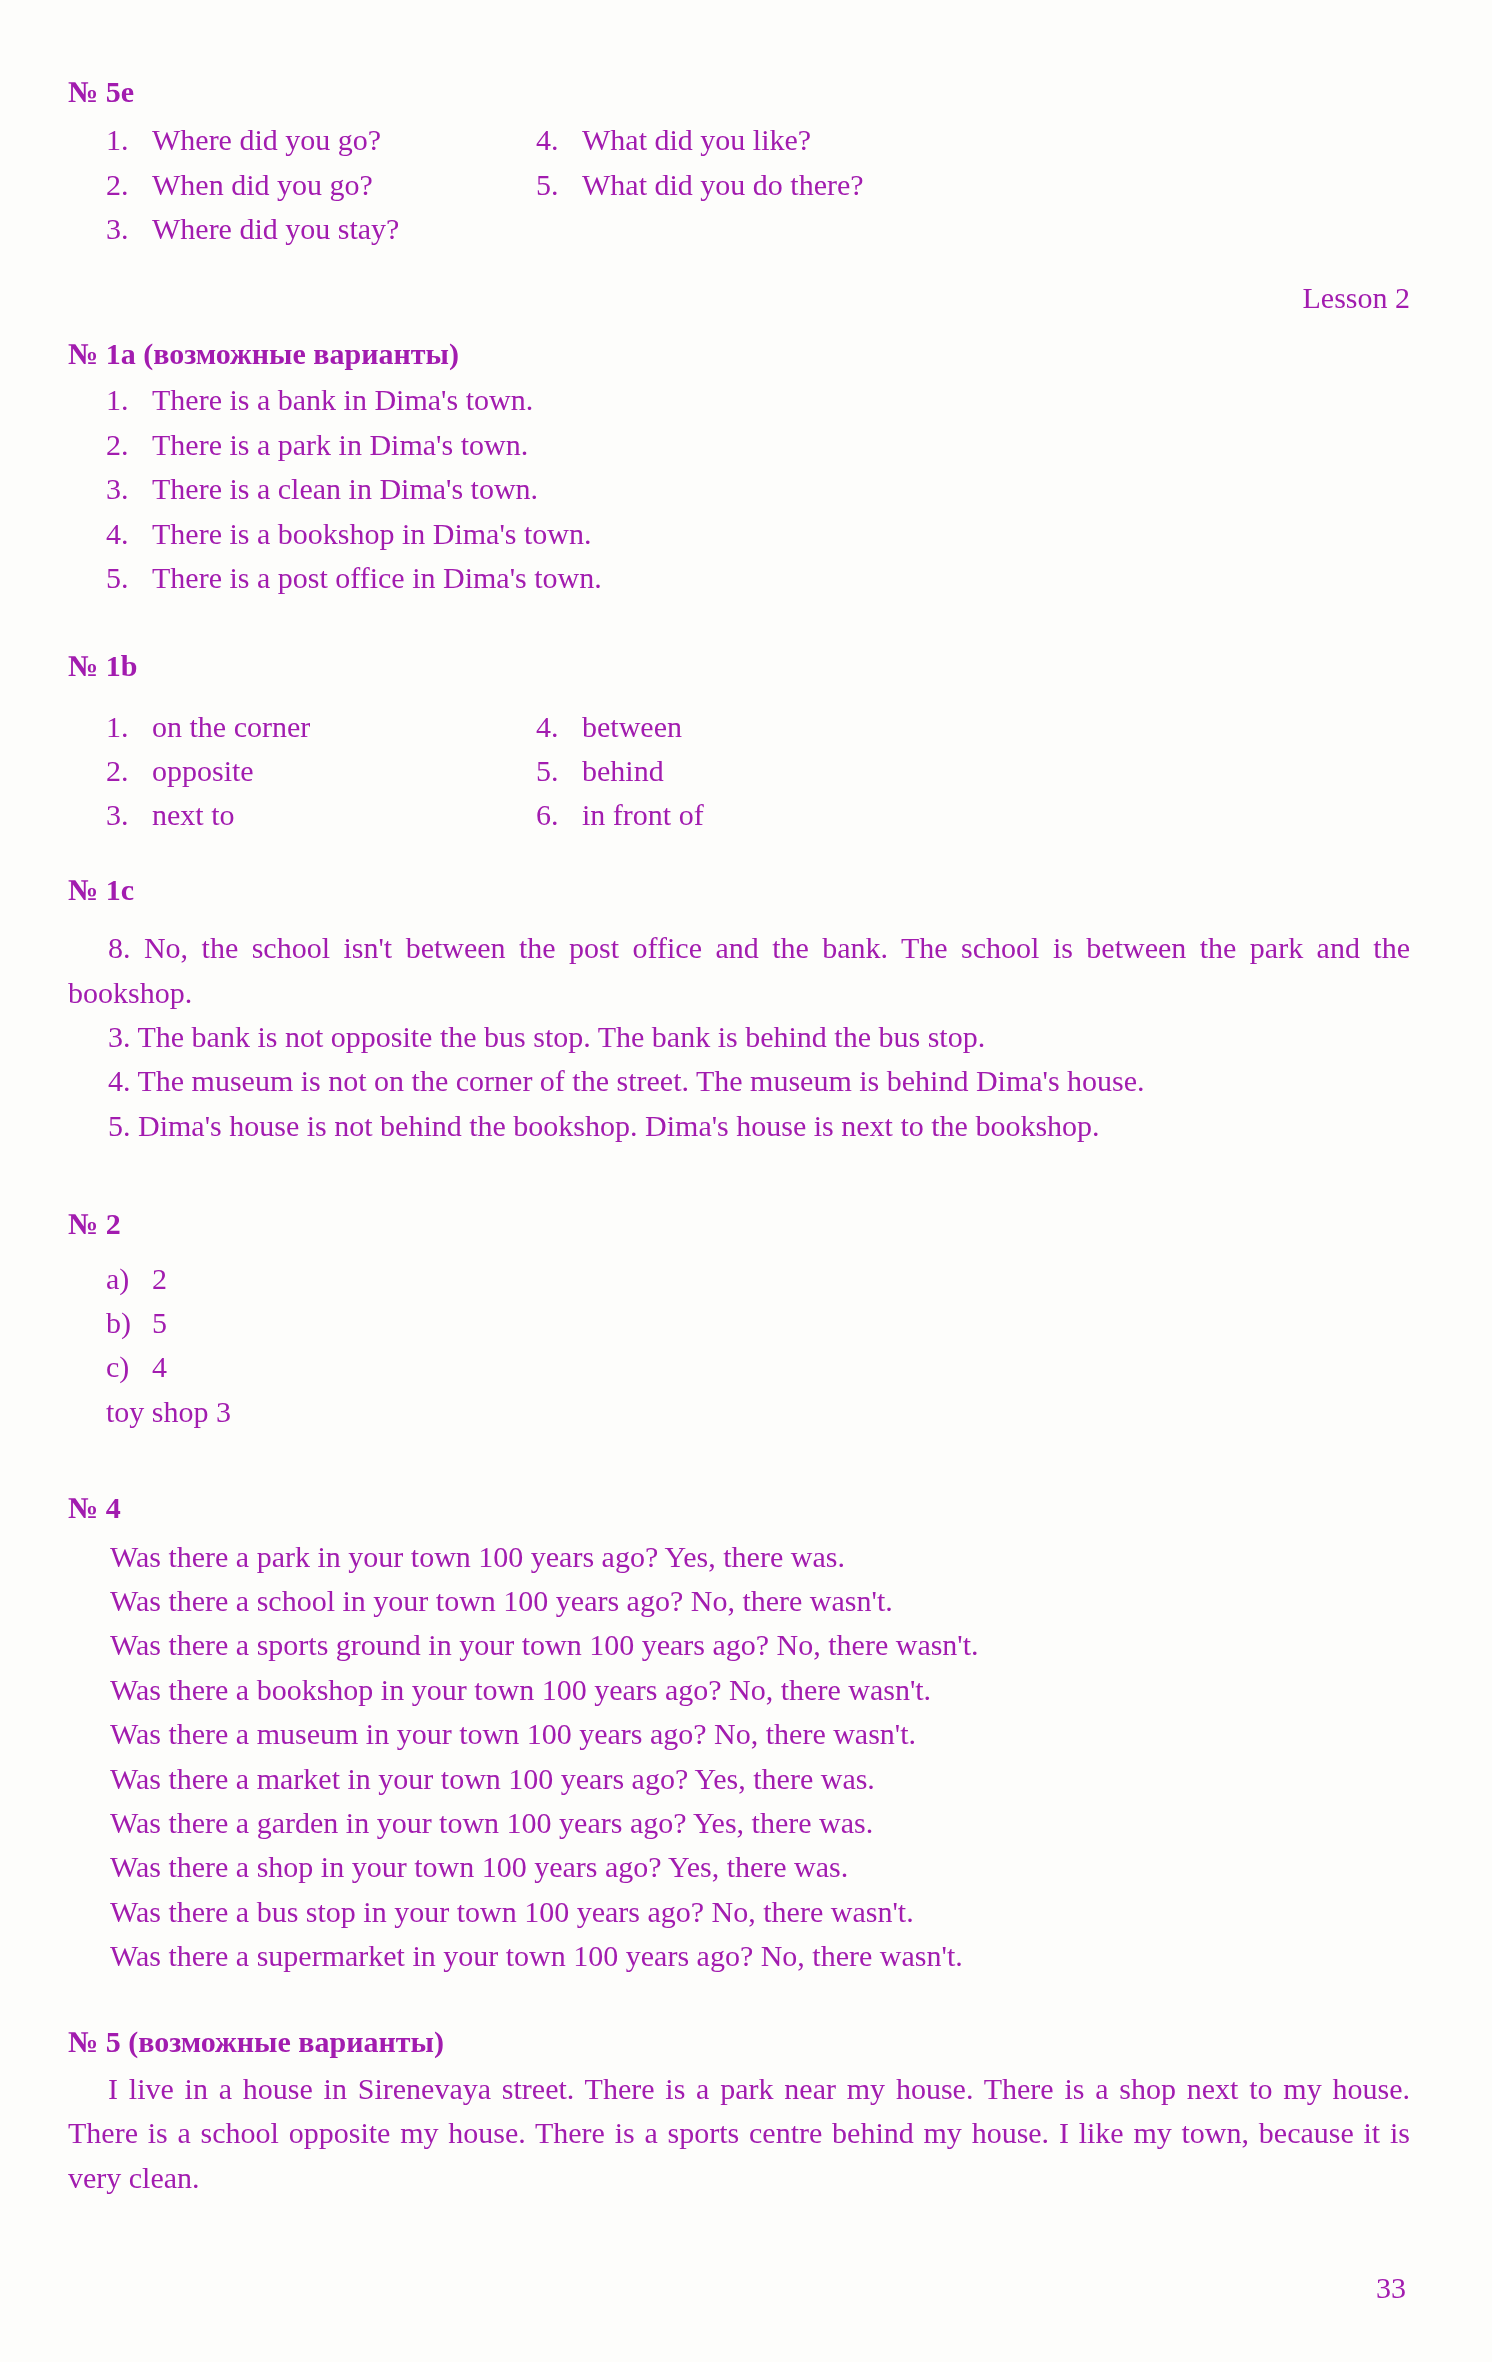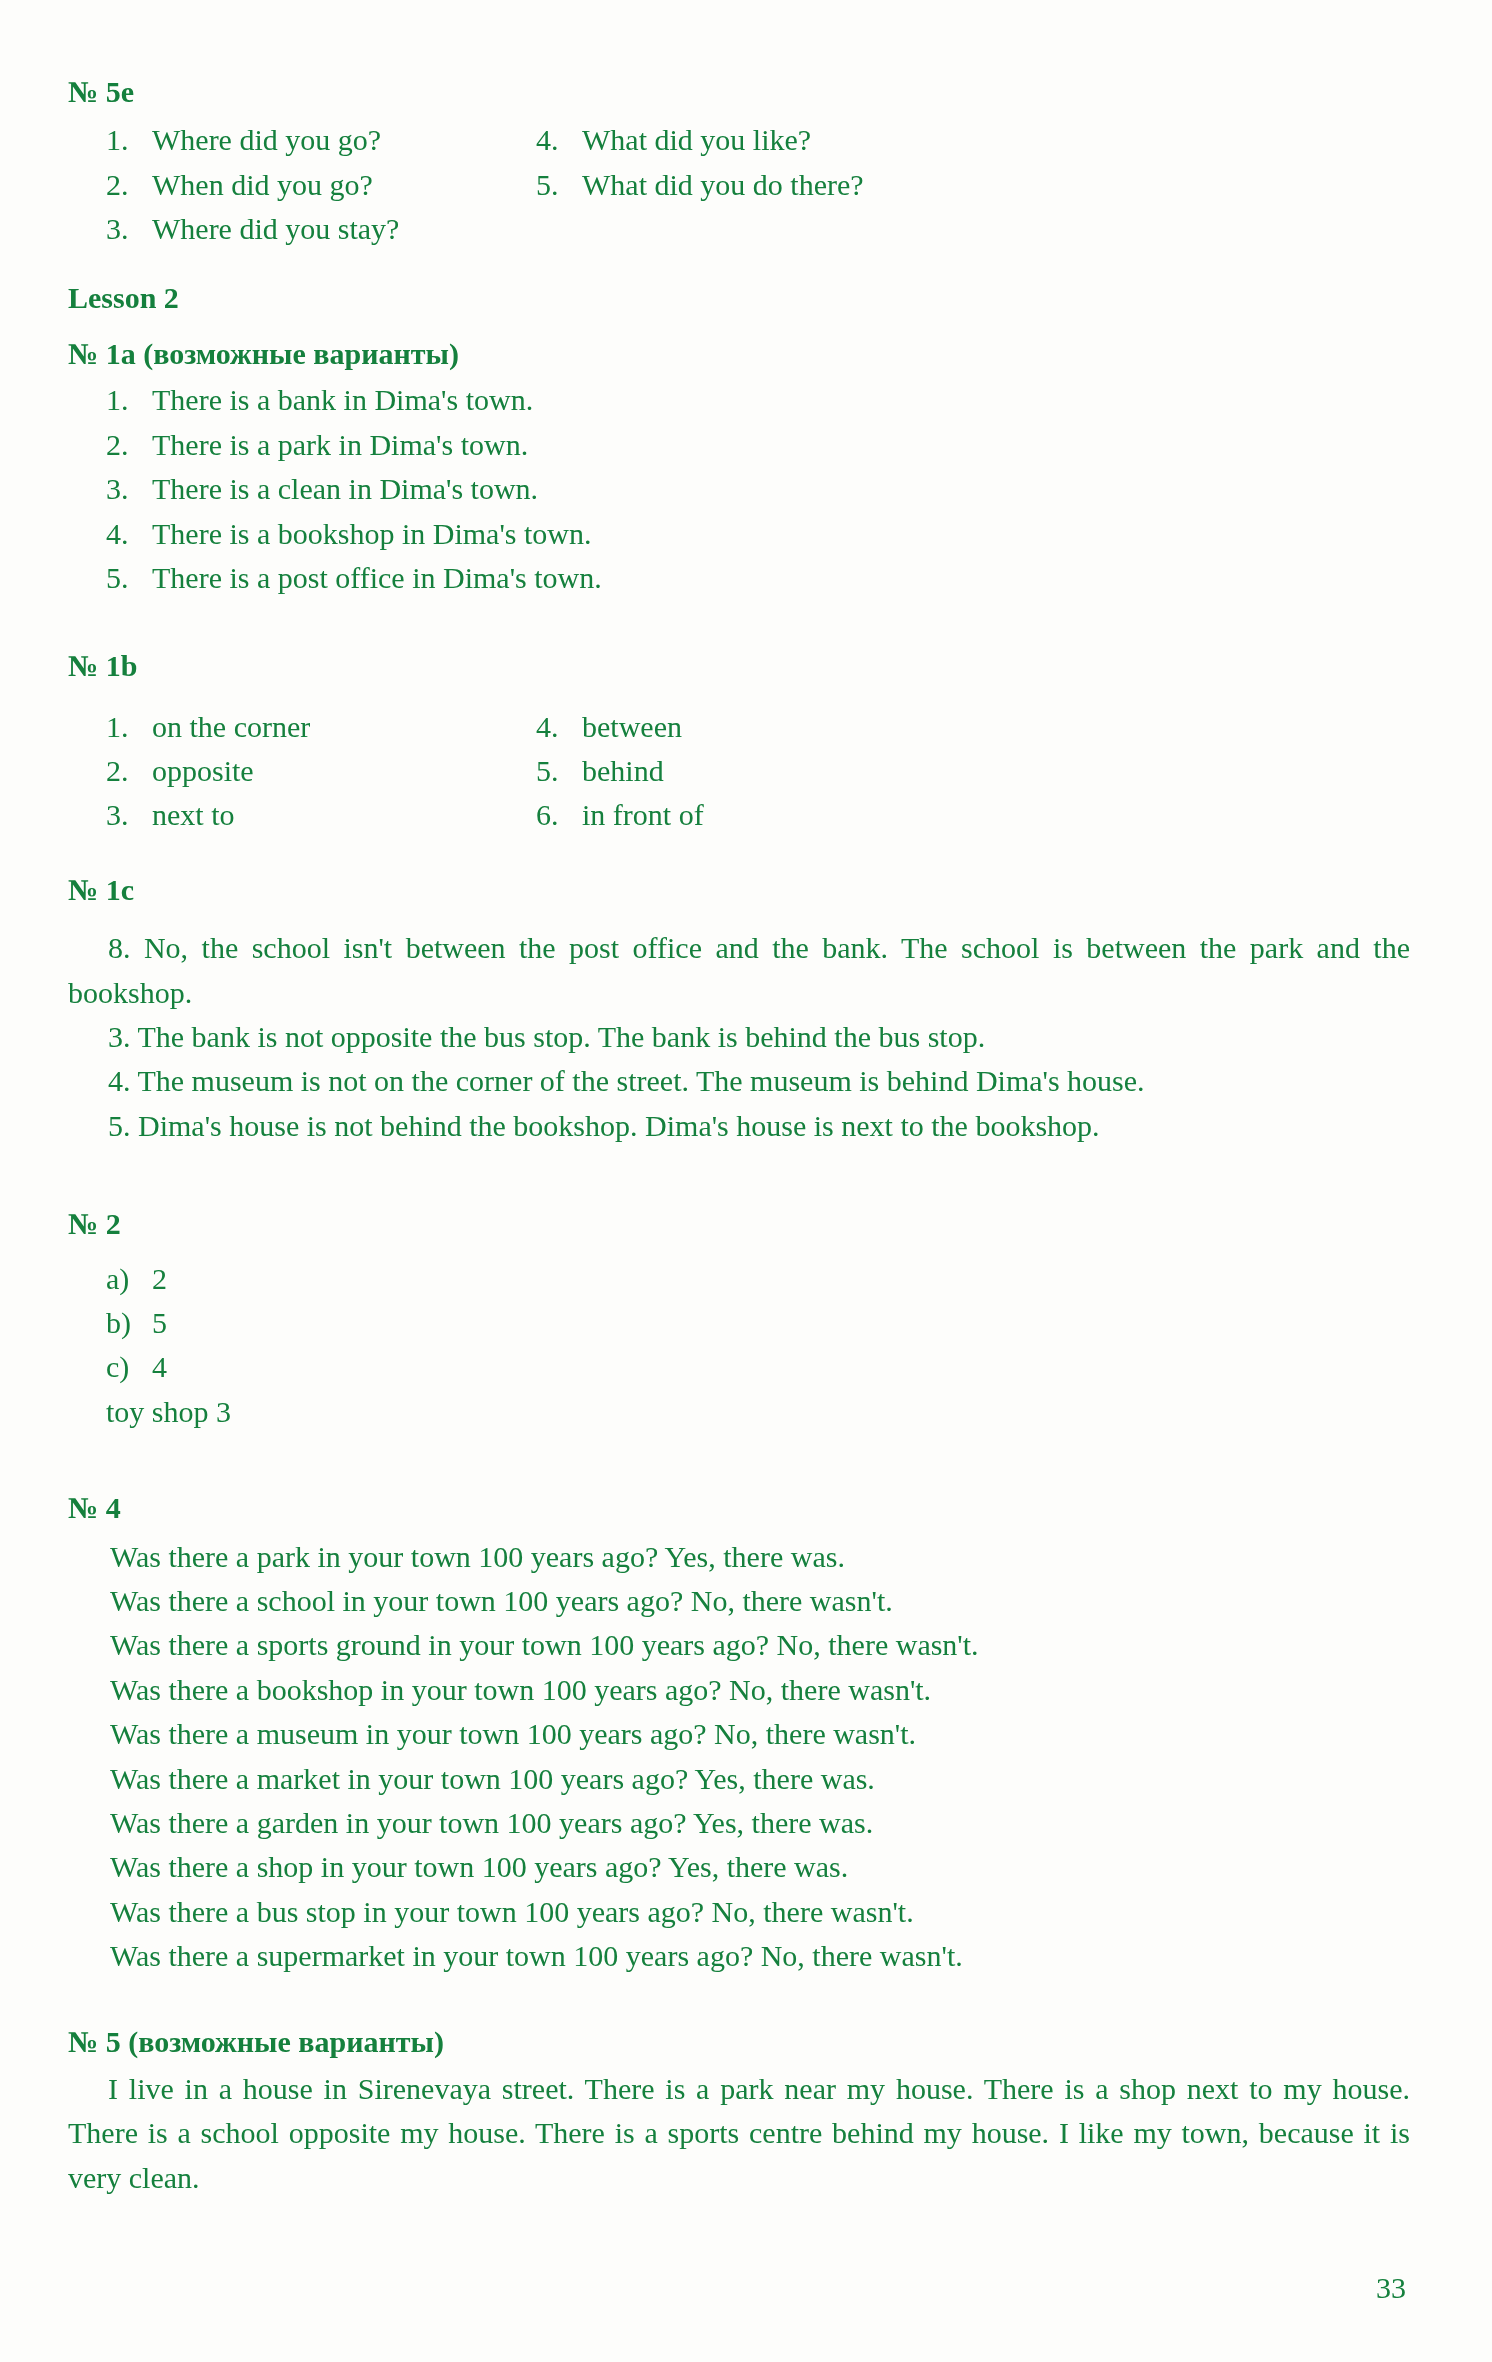--- a/index.html
+++ b/index.html
@@ -3,29 +3,29 @@
 <meta charset="utf-8">
 <style>
   * { margin: 0; padding: 0; box-sizing: border-box; }
   html, body { background: #f2f1ee; }
   .page {
     position: relative;
     width: 1492px;
     height: 2362px;
     margin: 0 auto;
     background: #fdfdfb;
-    color: #15803d;
+    color: #a21caf;
     font-family: "Liberation Serif", "DejaVu Serif", serif;
     font-size: 30px;
     line-height: 1.48;
     padding: 70px 82px 0 68px;
     overflow: hidden;
   }
   .heading { font-weight: bold; }
-  .center-heading { text-align: left; font-weight: bold; margin: 24px 0 6px 0; }
+  .center-heading { text-align: right; font-weight: normal; margin: 24px 0 6px 0; }
 
   .list { padding-left: 38px; }
   .row { display: flex; align-items: baseline; }
   .num { flex: 0 0 46px; }
   .txt { flex: 1 1 auto; }
 
   .cols { display: flex; }
   .col-l { width: 468px; flex: 0 0 468px; }
   .col-r { flex: 1 1 auto; }
   .col-l .list { padding-left: 38px; }

